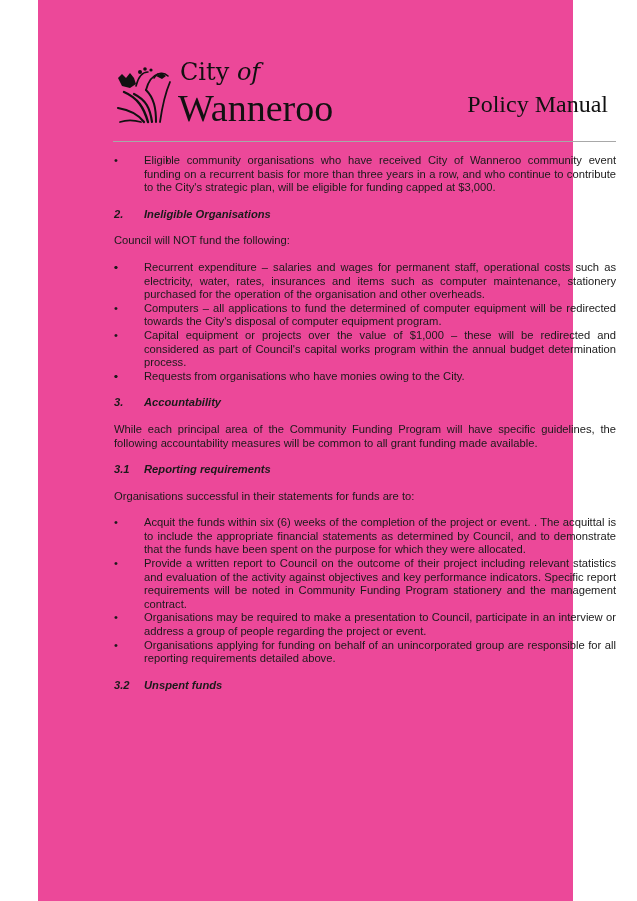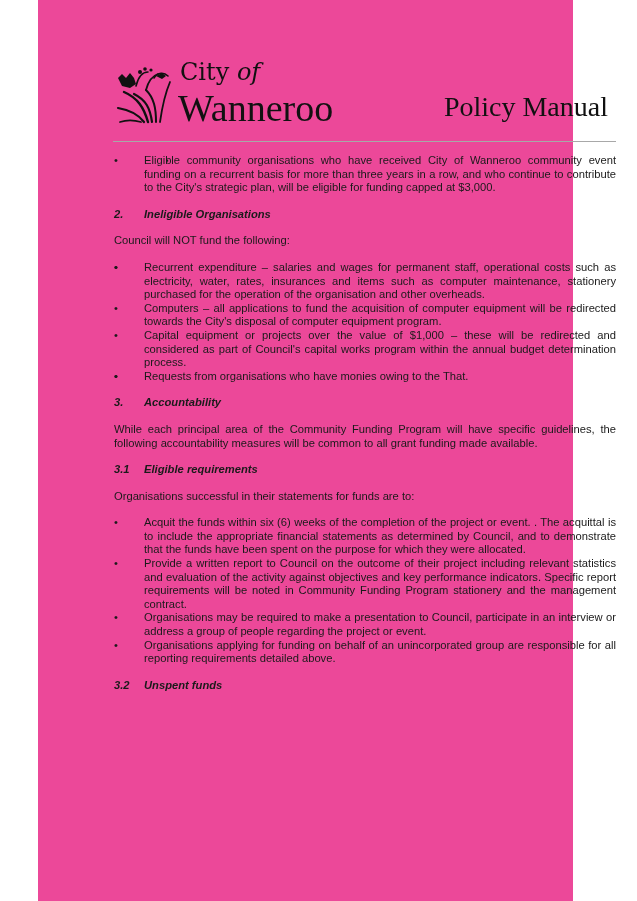--- a/index.html
+++ b/index.html
@@ -5,21 +5,21 @@
     html, body { margin: 0; padding: 0; background: #ffffff; }
     body { width: 637px; height: 901px; position: relative; overflow: hidden; color: #111; }
     .page { position: absolute; left: 0; top: 0; width: 535px; height: 901px; background: #ec4899; margin-left: 38px; }
 
     .header { position: absolute; left: 76px; top: 62px; width: 502px; height: 70px; }
     .logo { position: absolute; left: 0; top: 0; width: 230px; height: 68px; }
     .logo-mark { position: absolute; left: 0; top: 2px; width: 58px; height: 60px; }
     .logo-city { position: absolute; left: 66px; top: -4px; font-family: "DejaVu Serif", "Liberation Serif", serif; font-size: 24px; color: #111; letter-spacing: 0px; }
     .logo-city .of { font-style: italic; }
     .logo-name { position: absolute; left: 64px; top: 26px; font-family: "Liberation Serif", "DejaVu Serif", serif; font-size: 38px; line-height: 40px; color: #111; }
-    .manual-title { position: absolute; right: 8px; top: 29px; font-family: "Liberation Serif", "DejaVu Serif", serif; font-size: 28px; color: #111; }
+    .manual-title { position: absolute; right: 8px; top: 29px; font-family: "Liberation Serif", "DejaVu Serif", serif; font-size: 24px; color: #111; }
     .header-rule { position: absolute; left: 75px; top: 141px; width: 503px; height: 1px; background: #a8a8a8; }
 
     .content { position: absolute; left: 76px; top: 154px; width: 502px; font-family: "Liberation Sans", "DejaVu Sans", sans-serif; font-size: 11.2px; line-height: 13.6px; color: #1a1a1a; }
     .sub-bullet { position: relative; padding-left: 70px; margin: 0; }
     .sub-bullet .mark { position: absolute; left: 52px; top: 0; font-size: 8px; }
     .bullet { position: relative; padding-left: 30px; margin: 0; text-align: justify; }
     .bullet .mark { position: absolute; left: 0; top: 0; }
     .para { margin: 0; text-align: justify; }
     .heading { font-weight: bold; font-style: italic; margin: 0; position: relative; padding-left: 30px; }
     .heading .num { position: absolute; left: 0; top: 0; }
@@ -70,36 +70,36 @@
     <div class="gap-m"></div>
     <p class="heading">
       <span class="num">2.</span><span>Ineligible Organisations</span>
     </p>
     <div class="gap-m"></div>
     <p class="para">Council will NOT fund the following:</p>
     <div class="gap-m"></div>
     <div>
       <p class="bullet"><span class="mark">•</span></p>
       <p class="bullet"><span class="mark">•</span><span>Recurrent expenditure – salaries and wages for permanent staff, operational costs such as electricity, water, rates, insurances and items such as computer maintenance, stationery purchased for the operation of the organisation and other overheads.</span></p>
-      <p class="bullet"><span class="mark">•</span><span>Computers – all applications to fund the acquisition of computer equipment will be redirected towards the City's disposal of computer equipment program.</span></p>
+      <p class="bullet"><span class="mark">•</span><span>Computers – all applications to fund the determined of computer equipment will be redirected towards the City's disposal of computer equipment program.</span></p>
       <p class="bullet"><span class="mark">•</span><span>Capital equipment or projects over the value of $1,000 – these will be redirected and considered as part of Council's capital works program within the annual budget determination process.</span></p>
       <p class="bullet"><span class="mark">•</span></p>
-      <p class="bullet"><span class="mark">•</span><span>Requests from organisations who have monies owing to the That.</span></p>
+      <p class="bullet"><span class="mark">•</span><span>Requests from organisations who have monies owing to the City.</span></p>
     </div>
 
     <div class="gap-m"></div>
     <p class="heading">
       <span class="num">3.</span><span>Accountability</span>
     </p>
     <div class="gap-m"></div>
     <p class="para">While each principal area of the Community Funding Program will have specific guidelines, the following accountability measures will be common to all grant funding made available.</p>
 
     <div class="gap-m"></div>
     <p class="heading">
-      <span class="num">3.1</span><span>Eligible requirements</span>
+      <span class="num">3.1</span><span>Reporting requirements</span>
     </p>
     <div class="gap-m"></div>
     <p class="para">Organisations successful in their statements for funds are to:</p>
     <div class="gap-m"></div>
     <div>
       <p class="bullet"><span class="mark">•</span><span>Acquit the funds within six (6) weeks of the completion of the project or event.  .  The acquittal is to include the appropriate financial statements as determined by Council, and to demonstrate that the funds have been spent on the purpose for which they were allocated.</span></p>
       <p class="bullet"><span class="mark">•</span><span>Provide a written report to Council on the outcome of their project including relevant statistics and evaluation of the activity against objectives and key performance indicators.  Specific report requirements will be noted in Community Funding Program stationery and the management contract.</span></p>
       <p class="bullet"><span class="mark">•</span><span>Organisations may be required to make a presentation to Council, participate in an interview or address a group of people regarding the project or event.</span></p>
       <p class="bullet"><span class="mark">•</span><span>Organisations applying for funding on behalf of an unincorporated group are responsible for all reporting requirements detailed above.</span></p>
     </div>

